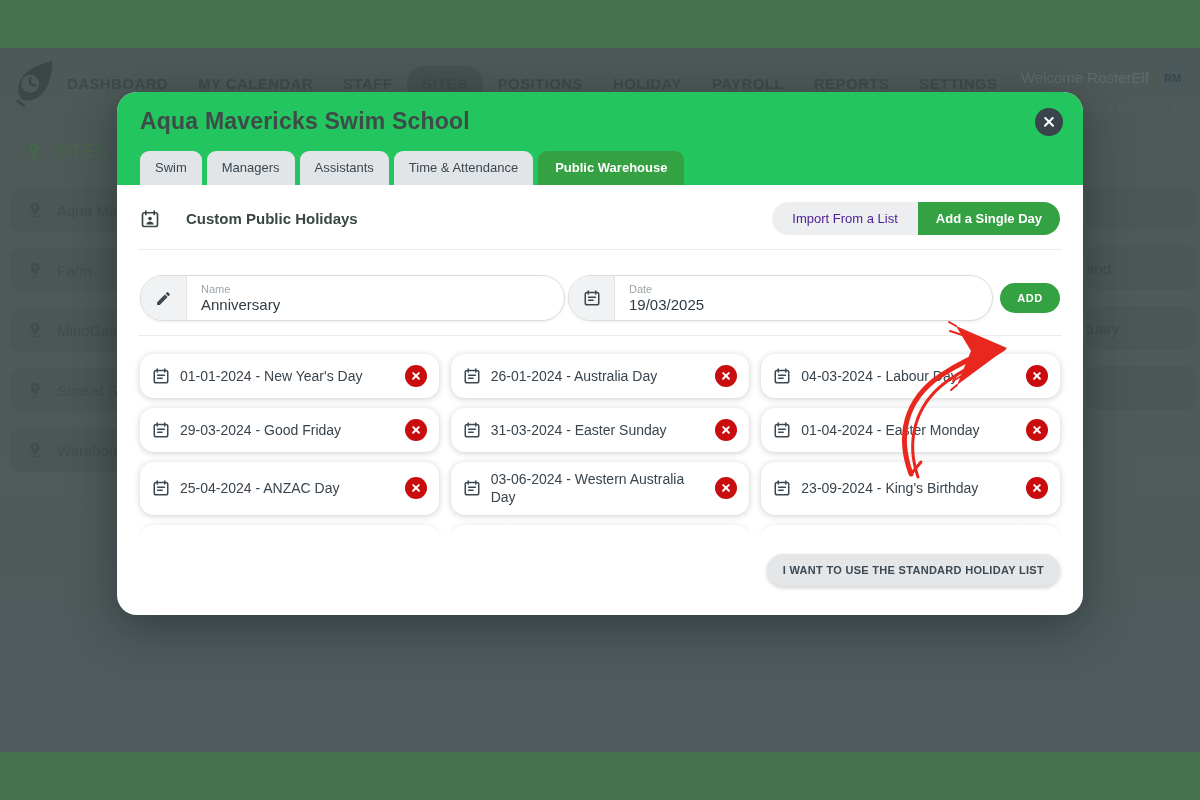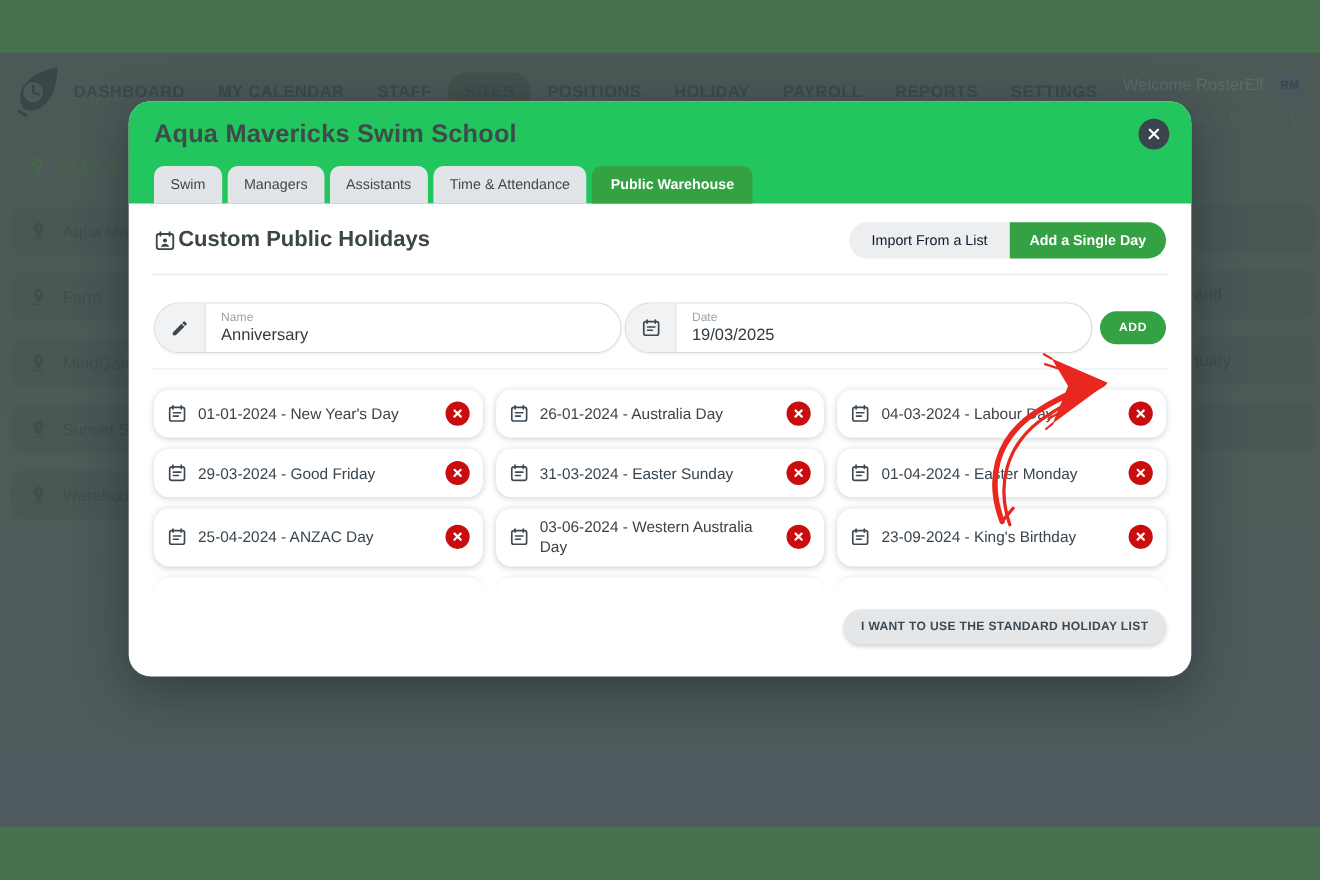--- a/index.html
+++ b/index.html
@@ -50,25 +50,25 @@
     background:#39444c; border:none; }
   .close-btn span { position:absolute; left:50%; top:50%; width:13px; height:2.4px; background:#fff; border-radius:2px; }
   .close-btn span:first-child { transform:translate(-50%,-50%) rotate(45deg); }
   .close-btn span:last-child { transform:translate(-50%,-50%) rotate(-45deg); }
   .tabs { display:flex; gap:5px; margin-top:16px; }
   .tab { background:#e2e5e7; color:#3c4852; font-size:13px; padding:9px 15px 10px; border-radius:9px 9px 0 0; white-space:nowrap; }
   .tab.active { background:#34a143; color:#fff; font-weight:600; padding:9px 17px 10px; }
 
   .modal-body { padding:14px 23px 14px; display:flex; flex-direction:column; }
   .section-row { display:flex; align-items:center; justify-content:space-between; margin-top:3px; }
-  .section-left { display:flex; align-items:center; gap:2px; font-size:20px; font-weight:600; color:#3a4744; }
+  .section-left { display:flex; align-items:center; gap:26px; font-size:15px; font-weight:600; color:#3a4744; }
   .section-left svg { color:#3a4744; }
   .segmented { display:flex; }
   .seg-btn { height:33px; display:flex; align-items:center; padding:0 20px; font-size:13px; border:none; }
-  .seg-left { background:#eceef0; color:#0f172a; border-radius:17px 0 0 17px; }
+  .seg-left { background:#eceef0; color:#4c1d95; border-radius:17px 0 0 17px; }
   .seg-right { background:#34a143; color:#fff; font-weight:600; border-radius:0 17px 17px 0; padding:0 18px; }
 
   .divider { border:none; border-top:1px solid #e9ebed; margin:14px -2px 0; }
 
   .input-row { display:flex; align-items:center; gap:3px; margin-top:25px; }
   .field { flex:1; height:46px; border:1px solid #d9dddf; border-radius:23px; background:#fff;
     display:flex; overflow:hidden; box-shadow:0 1px 3px rgba(0,0,0,.07); }
   .field-icon { width:46px; background:#f0f2f3; border-right:1px solid #e3e6e8; display:flex;
     align-items:center; justify-content:center; color:#3a4650; flex:0 0 auto; }
   .field-main { display:flex; flex-direction:column; justify-content:center; padding:0 14px; flex:1; min-width:0; }

